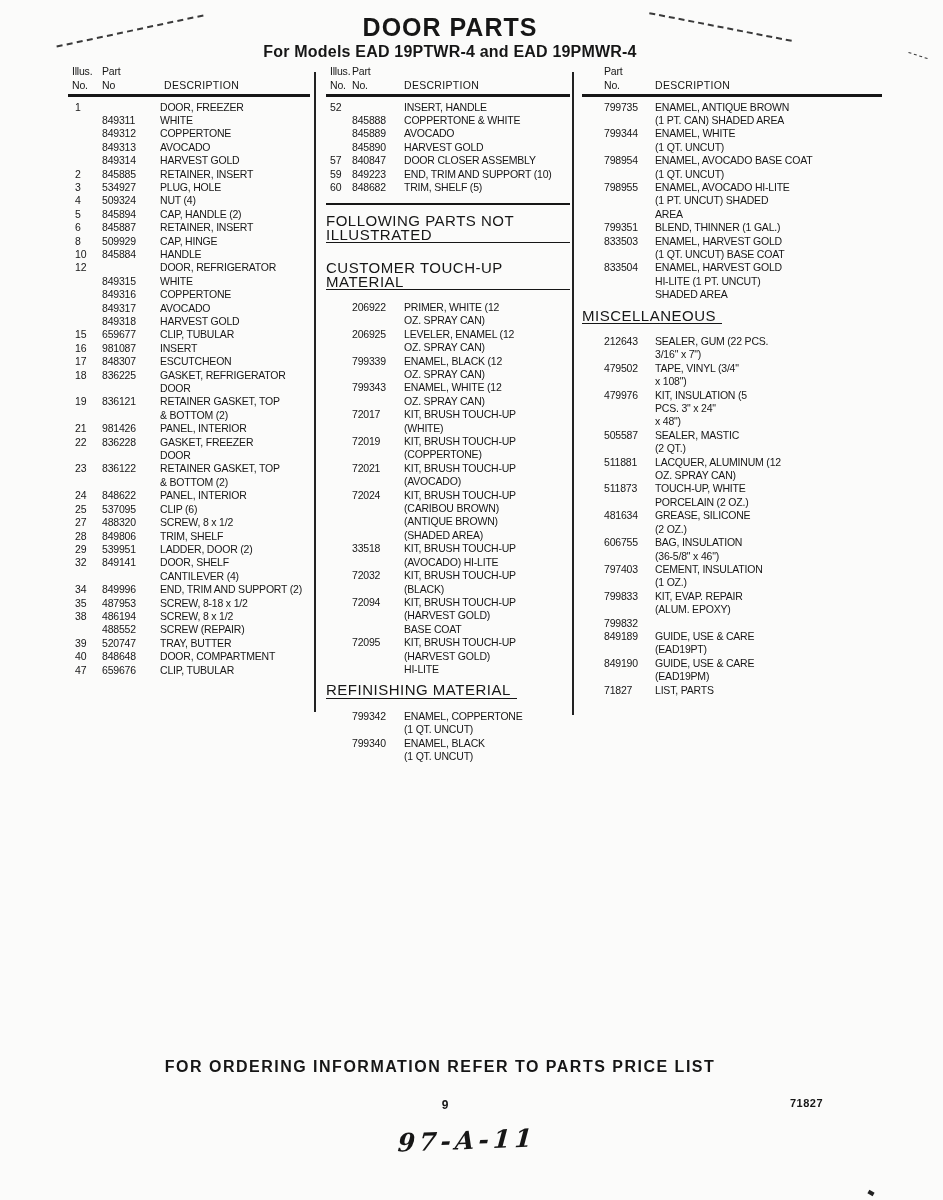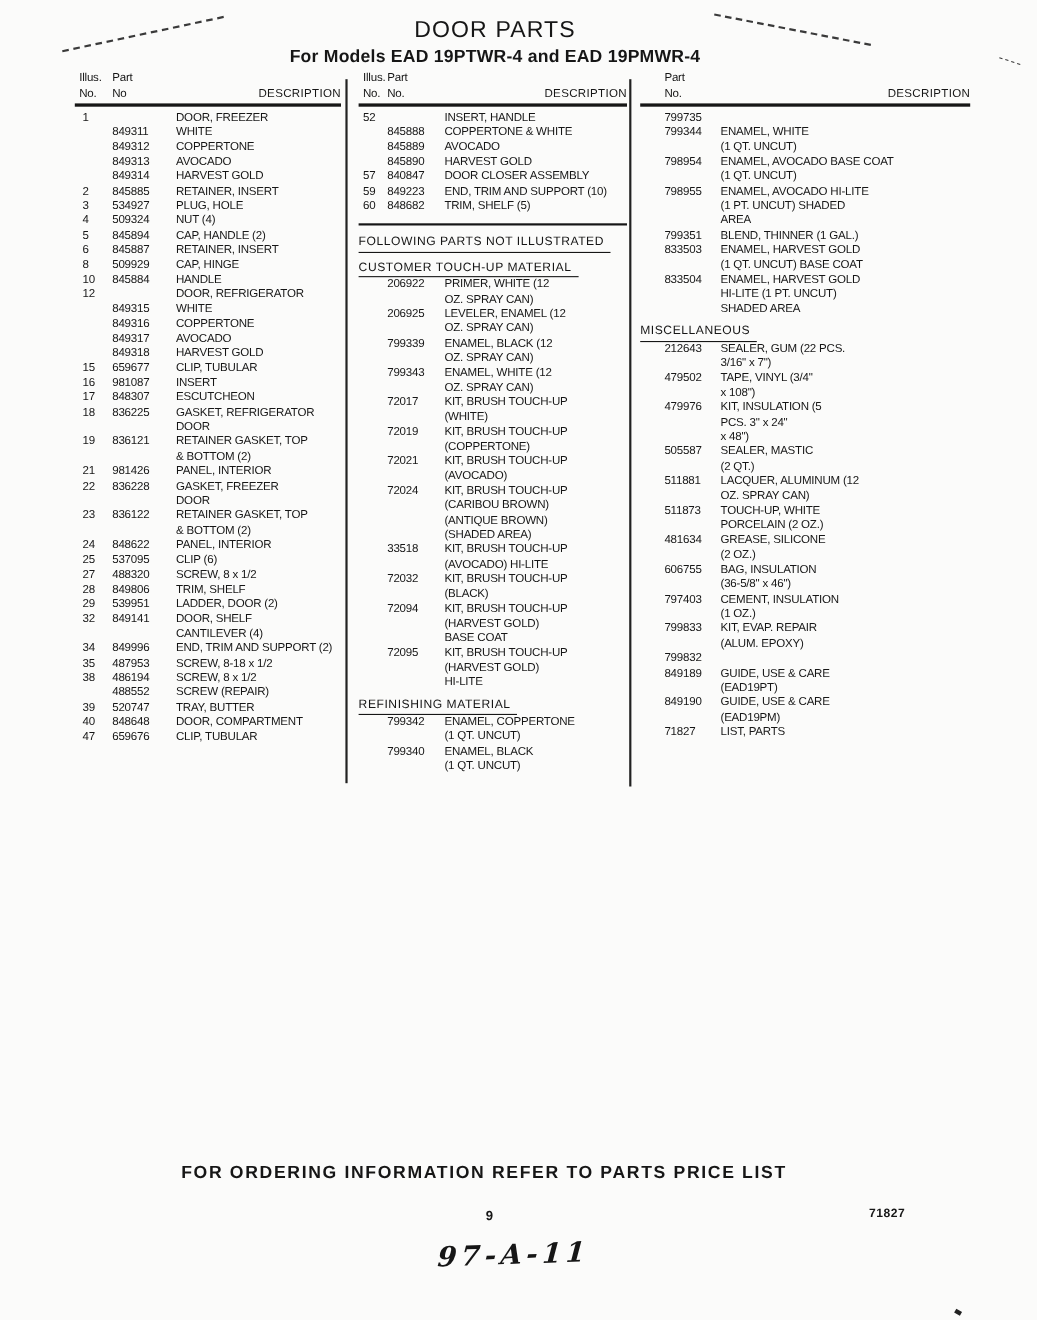--- a/index.html
+++ b/index.html
@@ -6,47 +6,47 @@
   body{
     width:943px;height:1200px;position:relative;
     background:#fbfbfa;
     font-family:"Liberation Sans", sans-serif;
     color:#161616;
     -webkit-font-smoothing:antialiased;
     overflow:hidden;
   }
   
   .title-wrap{position:absolute;top:12px;left:0;width:900px;text-align:center;}
-  .doc-title{font-size:21px;font-weight:normal;letter-spacing:1px;line-height:31px;}
+  .doc-title{font-size:25px;font-weight:bold;letter-spacing:1px;line-height:31px;}
   .doc-subtitle{font-size:16px;font-weight:bold;letter-spacing:.2px;line-height:18px;}
   
   .column{position:absolute;top:64px;font-size:10.5px;font-weight:normal;letter-spacing:-.2px;line-height:13.4px;}
   .column[data-col="0"]{left:68px;width:242px;}
   .column[data-col="1"]{left:326px;width:244px;}
   .column[data-col="2"]{left:582px;width:300px;}
   .col-header{margin-bottom:0;}
   .hline{display:flex;line-height:14px;}
   .cell{display:block;white-space:pre-line;}
   .c-illus{width:34px;flex:none;padding-left:7px;box-sizing:border-box;}
   .c-part{width:48px;flex:none;}
   .c-desc{flex:1;padding-left:10px;}
   .column[data-col="1"] .c-illus{width:26px;padding-left:4px;}
   .column[data-col="1"] .c-part{width:46px;}
   .column[data-col="1"] .c-desc{padding-left:6px;}
   .column[data-col="2"] .c-part{width:73px;padding-left:22px;box-sizing:border-box;}
   .column[data-col="2"] .c-desc{padding-left:0;}
   .col-header .c-illus{padding-left:4px;}
-  .col-header .c-desc{padding-left:14px;letter-spacing:.3px;text-align:right;}
+  .col-header .c-desc{padding-left:14px;letter-spacing:.3px;}
   .header-rule{height:2.5px;background:#161616;margin:2px 0 4px;}
   .row{display:flex;}
   .section-rule{height:2px;background:#161616;margin:9px 0 2px;}
   .section-heading{
     display:inline-block;border-bottom:1.5px solid #161616;
-    padding:0 6px 1px 0;margin:7px 0 0;
-    font-size:11px;letter-spacing:.5px;
+    padding:0 6px 1px 0;margin:7px 0 11px;
+    font-size:15px;letter-spacing:.5px;
   }
   
   .footer-note{position:absolute;top:1058px;left:160px;width:560px;text-align:center;
     font-size:16px;font-weight:bold;letter-spacing:1.5px;}
   .page-number{position:absolute;top:1098px;left:430px;width:30px;text-align:center;
     font-size:12px;font-weight:bold;}
   .doc-number{position:absolute;top:1097px;left:790px;font-size:11px;font-weight:bold;letter-spacing:.5px;}
   .handwritten{position:absolute;top:1126px;left:398px;
     font-family:"DejaVu Serif", serif;font-style:italic;font-weight:bold;
     font-size:25px;letter-spacing:4px;transform:skewX(-6deg) rotate(-2deg);}
@@ -402,20 +402,22 @@
 <div class="column" data-col="2"><div class="col-header">
       <div class="hline">
         <span class="cell c-part">Part</span>
       </div>
       <div class="hline">
         <span class="cell c-part">No.</span>
         <span class="cell c-desc">DESCRIPTION</span>
       </div>
     </div><div class="header-rule"></div><div class="row">
       <span class="cell c-part">799735</span>
+      <span class="cell c-desc">ENAMEL, ANTIQUE BROWN
+(1 PT. CAN) SHADED AREA</span>
     </div><div class="row">
       <span class="cell c-part">799344</span>
       <span class="cell c-desc">ENAMEL, WHITE
 (1 QT. UNCUT)</span>
     </div><div class="row">
       <span class="cell c-part">798954</span>
       <span class="cell c-desc">ENAMEL, AVOCADO BASE COAT
 (1 QT. UNCUT)</span>
     </div><div class="row">
       <span class="cell c-part">798955</span>

